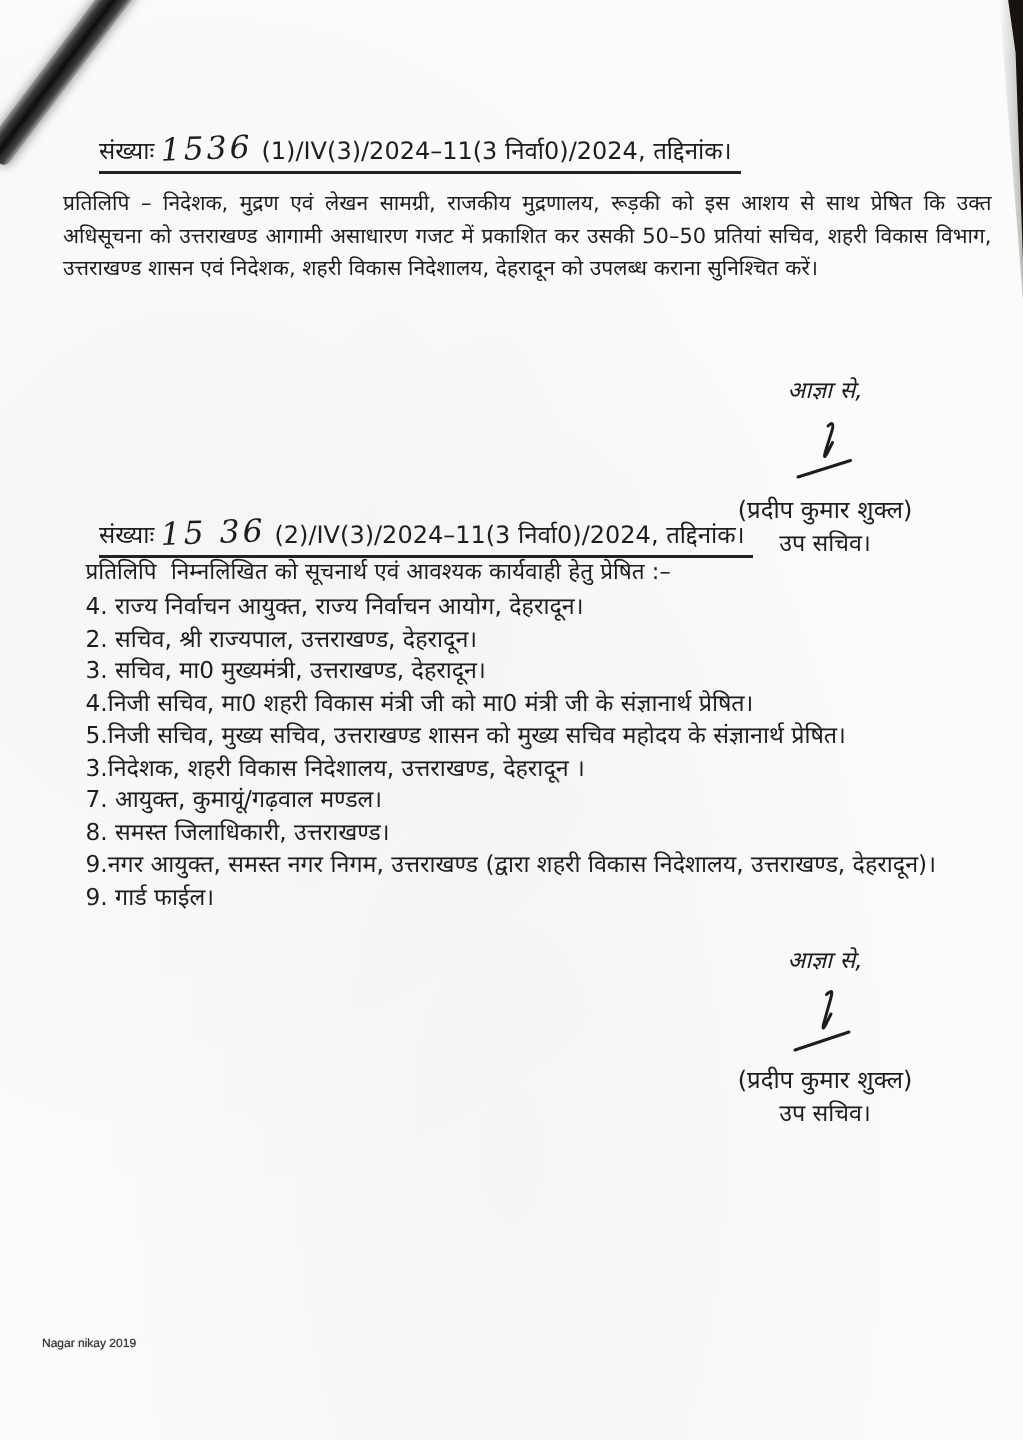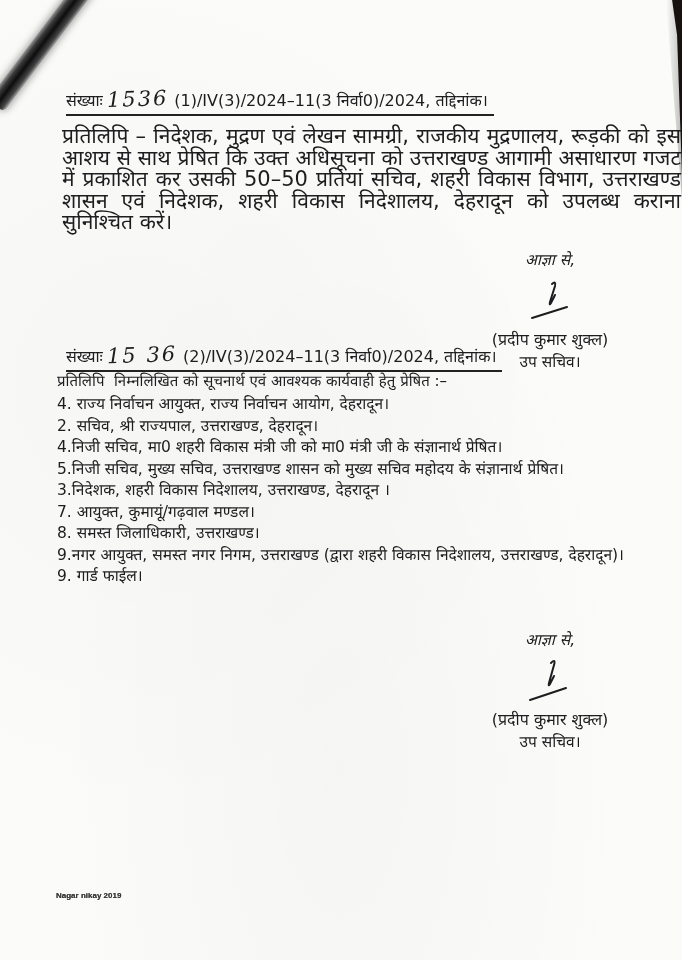--- a/index.html
+++ b/index.html
@@ -49,22 +49,22 @@
   .hand{
     font-family:"DejaVu Serif", serif;
     font-style:italic;
     font-size:21px;
     letter-spacing:2px;
     display:inline-block;
     transform:rotate(-2deg);
     padding:0 6px 0 4px;
   }
   .para{
-    position:absolute;left:62px;top:126px;width:619px;
-    font-size:21px;line-height:21.5px;
+    position:absolute;left:42px;top:126px;width:619px;
+    font-size:14px;line-height:21.5px;
     text-align:justify;
   }
   .copy-heading{
     position:absolute;left:57px;top:371px;width:619px;
     font-size:15px;line-height:21px;
     white-space:pre-wrap;
   }
   .copy-list{
     position:absolute;left:57px;top:394px;width:622px;
     font-size:15.5px;line-height:21.5px;
@@ -74,23 +74,23 @@
     position:absolute;width:240px;text-align:center;
     font-size:15.5px;line-height:20px;
   }
   .sig-1{left:430px;top:250px;}
   .sig-2{left:430px;top:630px;}
   .sig .by-order{margin-bottom:8px;font-style:italic;}
   .sig .mark{height:48px;display:flex;align-items:center;justify-content:center;}
   .sig .name{margin-top:4px;font-size:16px;}
   .sig .desig{margin-top:2px;}
   .footer-note{
-    position:absolute;left:56px;top:891px;
+    position:absolute;left:28px;top:891px;
     font-family:"Liberation Sans", sans-serif;
-    font-size:8px;font-weight:bold;color:#3a3a3a;
+    font-size:8px;font-weight:normal;color:#3a3a3a;
     text-shadow:0 0 0.6px #555;
   }
 </style>
 </head>
 <body>
 
 <div class="page">
 
   <div class="fold-band"></div>
   <div class="edge-wedge-soft"></div>
@@ -120,20 +120,21 @@
     <span class="inner">
       <span>संख्याः</span><span class="hand">15 36</span><span>(2)/IV(3)/2024–11(3 निर्वा0)/2024, तद्दिनांक।</span>
     </span>
   </div>
 
   <div class="copy-heading">प्रतिलिपि  निम्नलिखित को सूचनार्थ एवं आवश्यक कार्यवाही हेतु प्रेषित :–</div>
 
   <div class="copy-list">
     <div class="li">4. राज्य निर्वाचन आयुक्त, राज्य निर्वाचन आयोग, देहरादून।</div>
     <div class="li">2. सचिव, श्री राज्यपाल, उत्तराखण्ड, देहरादून।</div>
+    <div class="li">3. सचिव, मा0 मुख्यमंत्री, उत्तराखण्ड, देहरादून।</div>
     <div class="li">4.निजी सचिव, मा0 शहरी विकास मंत्री जी को मा0 मंत्री जी के संज्ञानार्थ प्रेषित।</div>
     <div class="li">5.निजी सचिव, मुख्य सचिव, उत्तराखण्ड शासन को मुख्य सचिव महोदय के संज्ञानार्थ प्रेषित।</div>
     <div class="li">3.निदेशक, शहरी विकास निदेशालय, उत्तराखण्ड, देहरादून ।</div>
     <div class="li">7. आयुक्त, कुमायूं/गढ़वाल मण्डल।</div>
     <div class="li">8. समस्त जिलाधिकारी, उत्तराखण्ड।</div>
     <div class="li">9.नगर आयुक्त, समस्त नगर निगम, उत्तराखण्ड (द्वारा शहरी विकास निदेशालय, उत्तराखण्ड, देहरादून)।</div>
     <div class="li">9. गार्ड फाईल।</div>
   </div>
 
   <div class="sig sig-2">

